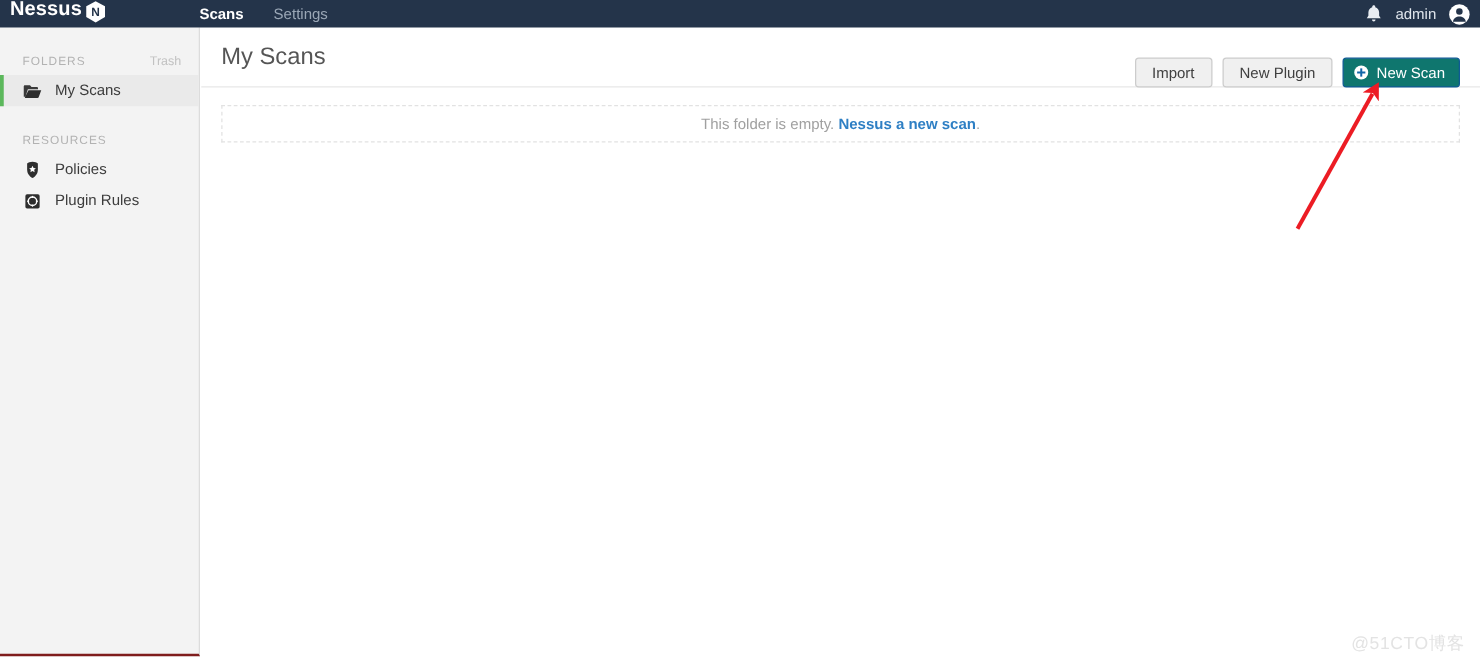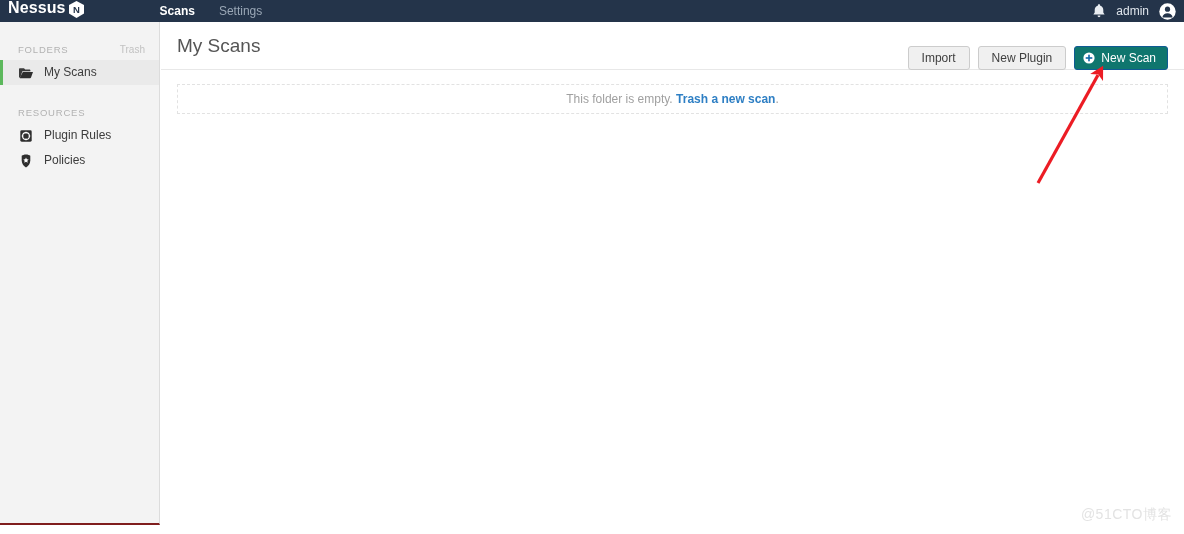--- a/index.html
+++ b/index.html
@@ -292,38 +292,38 @@
     </ul>
 
     <div class="side-section">
       <span class="side-section-title">RESOURCES</span>
       <span class="side-section-action"></span>
     </div>
     <ul class="side-list">
       <li class="side-item">
         <span class="side-icon">
           <svg width="16" height="16" viewBox="0 0 16 16">
+            <path d="M8 1.4 C9.9 1.4 11.4 2.1 12.3 2.7 L12.3 7.6 C12.3 11 10.3 13.3 8 14.4 C5.7 13.3 3.7 11 3.7 7.6 L3.7 2.7 C4.6 2.1 6.1 1.4 8 1.4 Z" fill="#2e2e2e"></path>
+            <path d="M8 4.6 L8.85 6.3 L10.7 6.55 L9.35 7.85 L9.67 9.7 L8 8.82 L6.33 9.7 L6.65 7.85 L5.3 6.55 L7.15 6.3 Z" fill="#ffffff"></path>
+          </svg>
+        </span>
+        <span class="side-label">Policies</span>
+      </li>
+      <li class="side-item">
+        <span class="side-icon">
+          <svg width="16" height="16" viewBox="0 0 16 16">
             <rect x="2.3" y="2.3" width="11.4" height="11.4" rx="1.4" fill="#2e2e2e"></rect>
             <circle cx="8" cy="8" r="3.4" fill="none" stroke="#ffffff" stroke-width="1.1"></circle>
             <rect x="7.5" y="3.7" width="1" height="1.6" fill="#ffffff"></rect>
             <rect x="7.5" y="10.7" width="1" height="1.6" fill="#ffffff"></rect>
             <rect x="3.7" y="7.5" width="1.6" height="1" fill="#ffffff"></rect>
             <rect x="10.7" y="7.5" width="1.6" height="1" fill="#ffffff"></rect>
           </svg>
         </span>
         <span class="side-label">Plugin Rules</span>
-      </li>
-      <li class="side-item">
-        <span class="side-icon">
-          <svg width="16" height="16" viewBox="0 0 16 16">
-            <path d="M8 1.4 C9.9 1.4 11.4 2.1 12.3 2.7 L12.3 7.6 C12.3 11 10.3 13.3 8 14.4 C5.7 13.3 3.7 11 3.7 7.6 L3.7 2.7 C4.6 2.1 6.1 1.4 8 1.4 Z" fill="#2e2e2e"></path>
-            <path d="M8 4.6 L8.85 6.3 L10.7 6.55 L9.35 7.85 L9.67 9.7 L8 8.82 L6.33 9.7 L6.65 7.85 L5.3 6.55 L7.15 6.3 Z" fill="#ffffff"></path>
-          </svg>
-        </span>
-        <span class="side-label">Policies</span>
       </li>
     </ul>
   </aside>
 
   <section class="main">
 
     <div class="main-header">
       <h1 class="page-title">My Scans</h1>
 
       <div class="header-actions">
@@ -339,21 +339,21 @@
           </span>
           <span>New Scan</span>
         </button>
       </div>
     </div>
 
     <div class="content-area">
       <div class="empty-box">
         <div class="empty-text">
           <span>This folder is empty.</span>
-          <a class="empty-link">Trash a new scan</a><span class="empty-period">.</span>
+          <a class="empty-link">Nessus a new scan</a><span class="empty-period">.</span>
         </div>
       </div>
     </div>
   </section>
 
   <svg class="annotation" viewBox="0 0 1184 534">
     <defs>
       <marker id="arrowhead" markerWidth="4.2" markerHeight="4.6" refX="0.9" refY="2.3" orient="auto">
         <path d="M0,0 L4.2,2.3 L0,4.6 L1.1,2.3 Z" fill="#ec1c24"></path>
       </marker>

